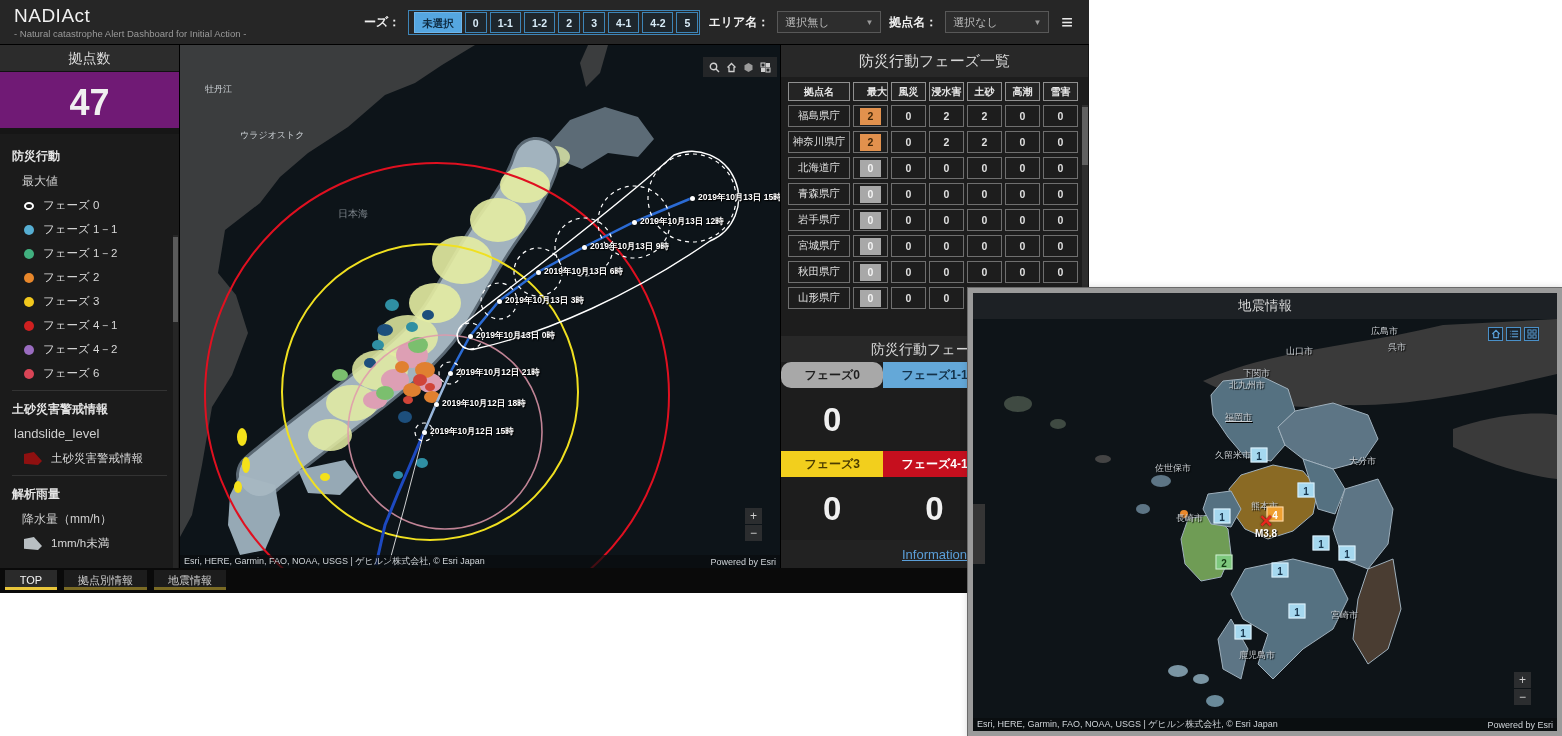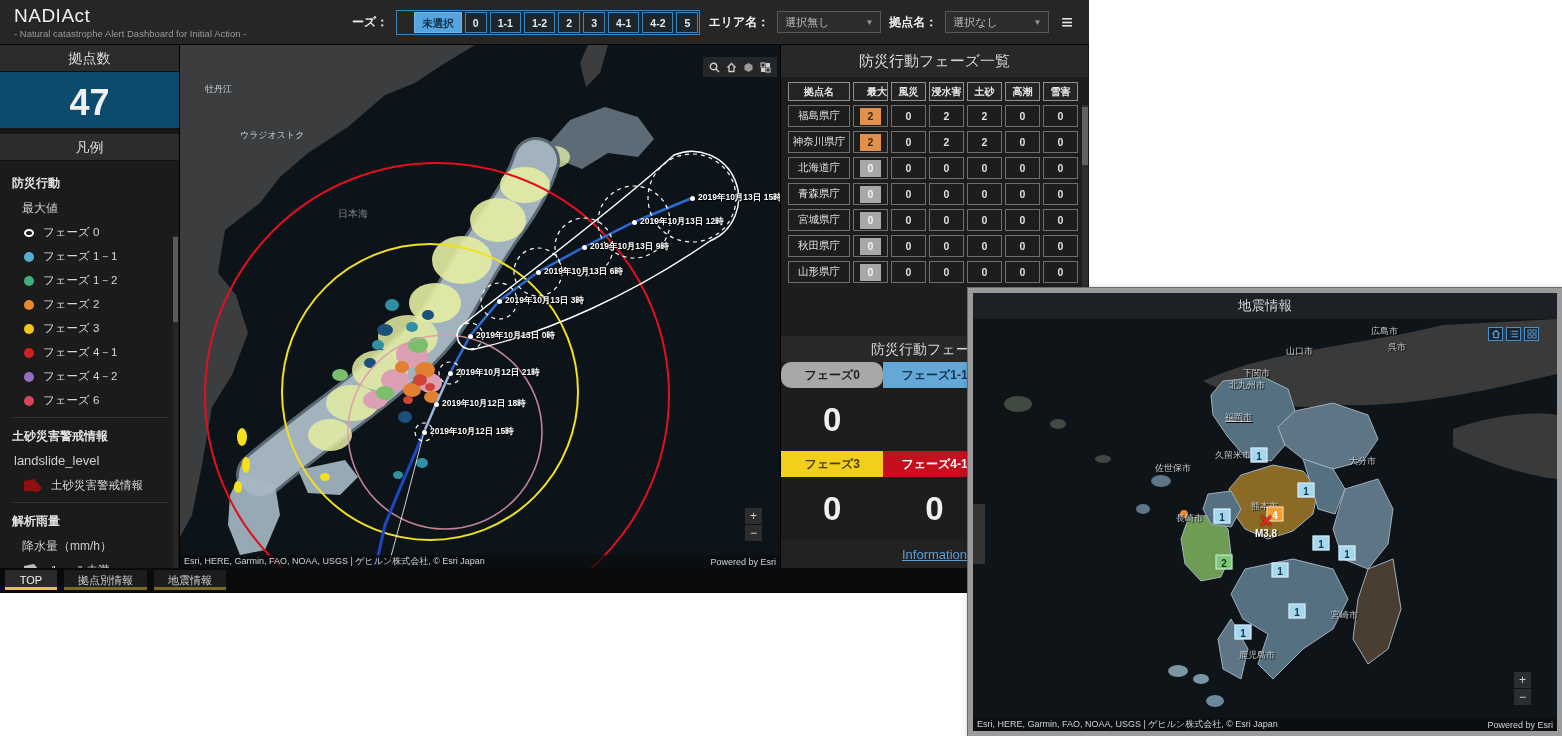--- a/index.html
+++ b/index.html
@@ -8,32 +8,32 @@
 
   
   .dashboard { position:absolute; left:0; top:0; width:1089px; height:593px; background:#161616; }
   .topbar { position:absolute; left:0; top:0; width:100%; height:45px; background:#262626; display:flex; align-items:center; justify-content:space-between; padding:0 12px 0 14px; border-bottom:1px solid #000; }
   .app-title { color:#f0f0f0; font-size:19px; letter-spacing:.5px; }
   .app-subtitle { color:#9a9a9a; font-size:9.5px; margin-top:1px; }
   .controls { display:flex; align-items:center; gap:8px; }
   .ctl-label { color:#f0f0f0; font-size:12px; font-weight:bold; white-space:nowrap; }
   .pgroup { display:flex; align-items:center; border:1px solid #3d85b8; padding:1px; }
   .pbtn { min-width:22px; padding:0 7px; height:21px; line-height:21px; border:1px solid #3d85b8; background:#1e262c; color:#d8ecf8; font-size:10.5px; font-weight:bold; text-align:center; margin-left:3px; cursor:pointer; }
-  .pbtn:first-child { margin-left:16px; }
+  .pbtn:first-child { margin-left:4px; }
   .pbtn.selected { background:#55a6e0; color:#0e2a40; border-color:#6fb6ea; }
   .dd { width:104px; height:22px; background:#2d2d2d; border:1px solid #585858; color:#bfbfbf; font-size:11px; padding:0 7px; display:flex; align-items:center; justify-content:space-between; cursor:pointer; }
   .dd .caret { font-size:8px; color:#9a9a9a; }
   .menu-glyph { color:#e8e8e8; font-size:20px; line-height:20px; padding:0 4px; cursor:pointer; }
 
   .content { position:absolute; left:0; top:45px; width:100%; height:523px; display:flex; }
 
   
   .sidebar { position:relative; width:180px; height:523px; background:#1b1b1b; border-right:1px solid #000; overflow:hidden; }
   .sec-h { height:27px; line-height:27px; background:#2c2c2c; color:#dcdcdc; font-size:14px; text-align:center; border-bottom:1px solid #111; }
-  .sites-count { height:62px; line-height:62px; text-align:center; color:#f0f0f0; font-size:36px; font-weight:bold; background:#0c4a6e; border-bottom:6px solid #161616; }
+  .sites-count { height:62px; line-height:62px; text-align:center; color:#f0f0f0; font-size:36px; font-weight:bold; background:#701a75; border-bottom:6px solid #161616; }
   .legend { padding:10px 0 0 12px; color:#d8d8d8; }
   .lg-title { font-size:12px; font-weight:bold; color:#e4e4e4; margin:4px 0 8px 0; }
   .lg-sub { font-size:12px; color:#cfcfcf; margin:0 0 8px 10px; }
   .lg-sub2 { font-size:13px; color:#cfcfcf; margin:2px 0 10px 2px; }
   .lrow { display:flex; align-items:center; gap:9px; margin:0 0 9px 12px; font-size:11.5px; color:#d8d8d8; }
   .ldot { width:10px; height:10px; border-radius:50%; flex:0 0 10px; }
   .swatch { width:18px; height:13px; flex:0 0 18px; clip-path:polygon(0 15%, 55% 0, 100% 70%, 78% 100%, 0 90%); }
   .legend hr { border:none; border-top:1px solid #333; margin:6px 12px 10px 0; }
   .sb-scroll { position:absolute; right:1px; top:190px; bottom:0; width:5px; background:#262626; }
   .sb-thumb { position:absolute; top:2px; width:5px; height:85px; background:#5a5a5a; }
@@ -122,21 +122,20 @@
         </div>
         <div class="menu-glyph">≡</div>
       </div>
     </header>
 
     <div class="content">
 
       <aside class="sidebar">
         <div class="sec-h">拠点数</div>
         <div class="sites-count">47</div>
-        <div class="sec-h">凡例</div>
         <div class="legend">
           <div class="lg-title">防災行動</div>
           <div class="lg-sub">最大値</div>
           <div>
               <div class="lrow">
                 <span class="ldot" style="background: transparent; border: 2px solid rgb(255, 255, 255); width: 8px; height: 8px;"></span>
                 <span>フェーズ 0</span>
               </div>
               <div class="lrow">
                 <span class="ldot" style="background: rgb(86, 174, 210);"></span>
@@ -367,20 +366,29 @@
                 <tr>
                   <td class="name">青森県庁</td>
                   <td><span class="mbadge" style="background: rgb(168, 168, 168); color: rgb(244, 244, 244);">0</span></td>
                   <td>0</td>
                   <td>0</td>
                   <td>0</td>
                   <td>0</td>
                   <td>0</td>
                 </tr>
                 <tr>
+                  <td class="name">岩手県庁</td>
+                  <td><span class="mbadge" style="background: rgb(168, 168, 168); color: rgb(244, 244, 244);">0</span></td>
+                  <td>0</td>
+                  <td>0</td>
+                  <td>0</td>
+                  <td>0</td>
+                  <td>0</td>
+                </tr>
+                <tr>
                   <td class="name">宮城県庁</td>
                   <td><span class="mbadge" style="background: rgb(168, 168, 168); color: rgb(244, 244, 244);">0</span></td>
                   <td>0</td>
                   <td>0</td>
                   <td>0</td>
                   <td>0</td>
                   <td>0</td>
                 </tr>
                 <tr>
                   <td class="name">秋田県庁</td>

